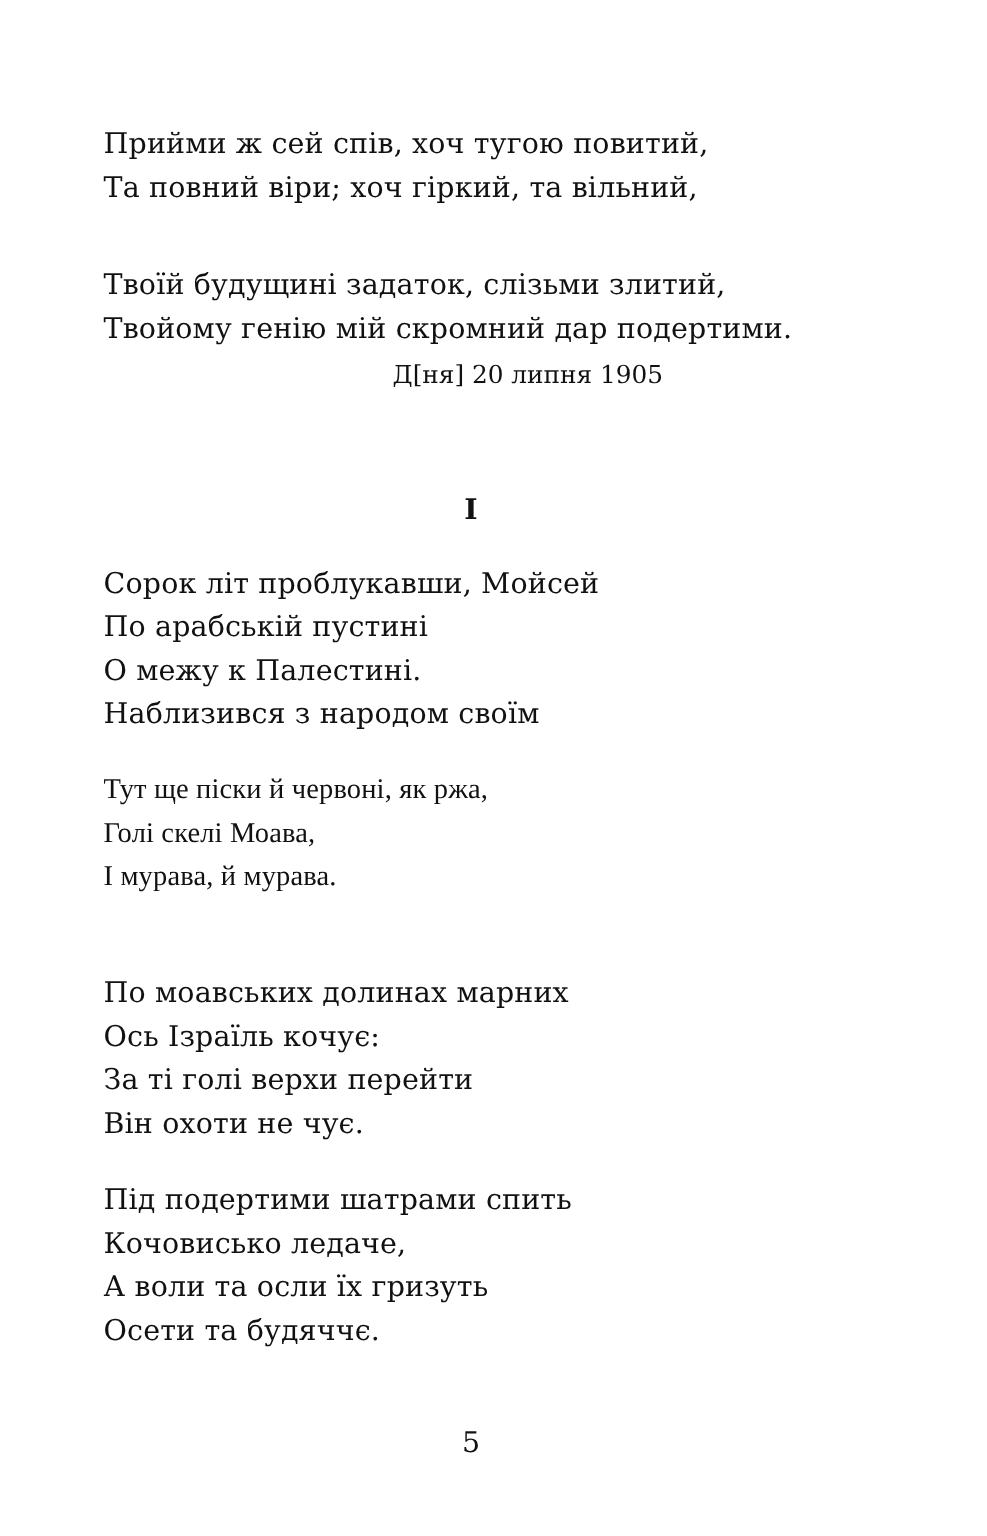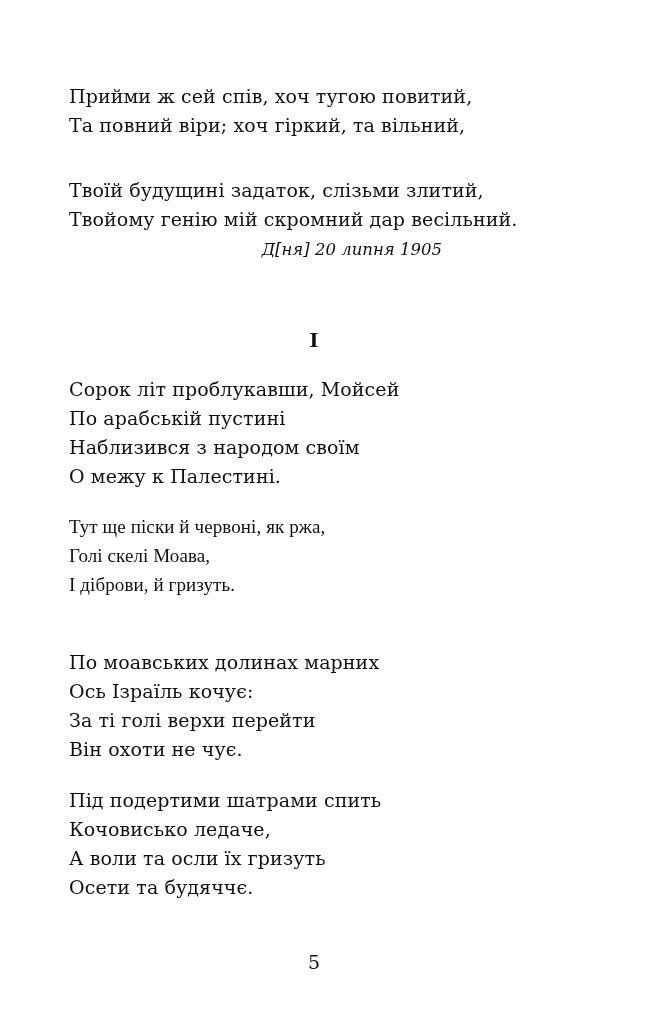--- a/index.html
+++ b/index.html
@@ -31,21 +31,20 @@
       font-size: 19px;
       line-height: 29px;
       white-space: nowrap;
       letter-spacing: 0.1px;
     }
     .dedication-date {
       position: absolute;
       right: 96px;
       top: 239px;
       font-size: 16.5px;
-      font-style: italic;
       line-height: 22px;
       white-space: nowrap;
     }
     .section-heading {
       position: absolute;
       left: 0;
       width: 628px;
       top: 327px;
       text-align: center;
       font-size: 19px;
@@ -67,38 +66,38 @@
 
 <div class="page">
 
   <div class="stanza" style="top:82px;">
     <span class="line">Прийми ж сей спів, хоч тугою повитий,</span>
     <span class="line">Та повний віри; хоч гіркий, та вільний,</span>
   </div>
 
   <div class="stanza" style="top:160px;margin-top:16px;">
     <span class="line">Твоїй будущині задаток, слізьми злитий,</span>
-    <span class="line">Твойому генію мій скромний дар весільний.</span>
+    <span class="line">Твойому генію мій скромний дар подертими.</span>
   </div>
 
   <div class="dedication-date">Д[ня] 20 липня 1905</div>
 
   <div class="section-heading">I</div>
 
   <div class="stanza" style="top:375px;">
     <span class="line">Сорок літ проблукавши, Мойсей</span>
     <span class="line">По арабській пустині</span>
+    <span class="line">О межу к Палестині.</span>
     <span class="line">Наблизився з народом своїм</span>
-    <span class="line">О межу к Палестині.</span>
   </div>
 
   <div class="stanza" style="top:512px;font-family:Liberation Serif, serif;">
     <span class="line">Тут ще піски й червоні, як ржа,</span>
     <span class="line">Голі скелі Моава,</span>
-    <span class="line">І діброви, й гризуть.</span>
+    <span class="line">І мурава, й мурава.</span>
   </div>
 
   <div class="stanza" style="top:786px;">
     <span class="line">Під подертими шатрами спить</span>
     <span class="line">Кочовисько ледаче,</span>
     <span class="line">А воли та осли їх гризуть</span>
     <span class="line">Осети та будяччє.</span>
   </div>
 
   <div class="stanza" style="top:648px;">

